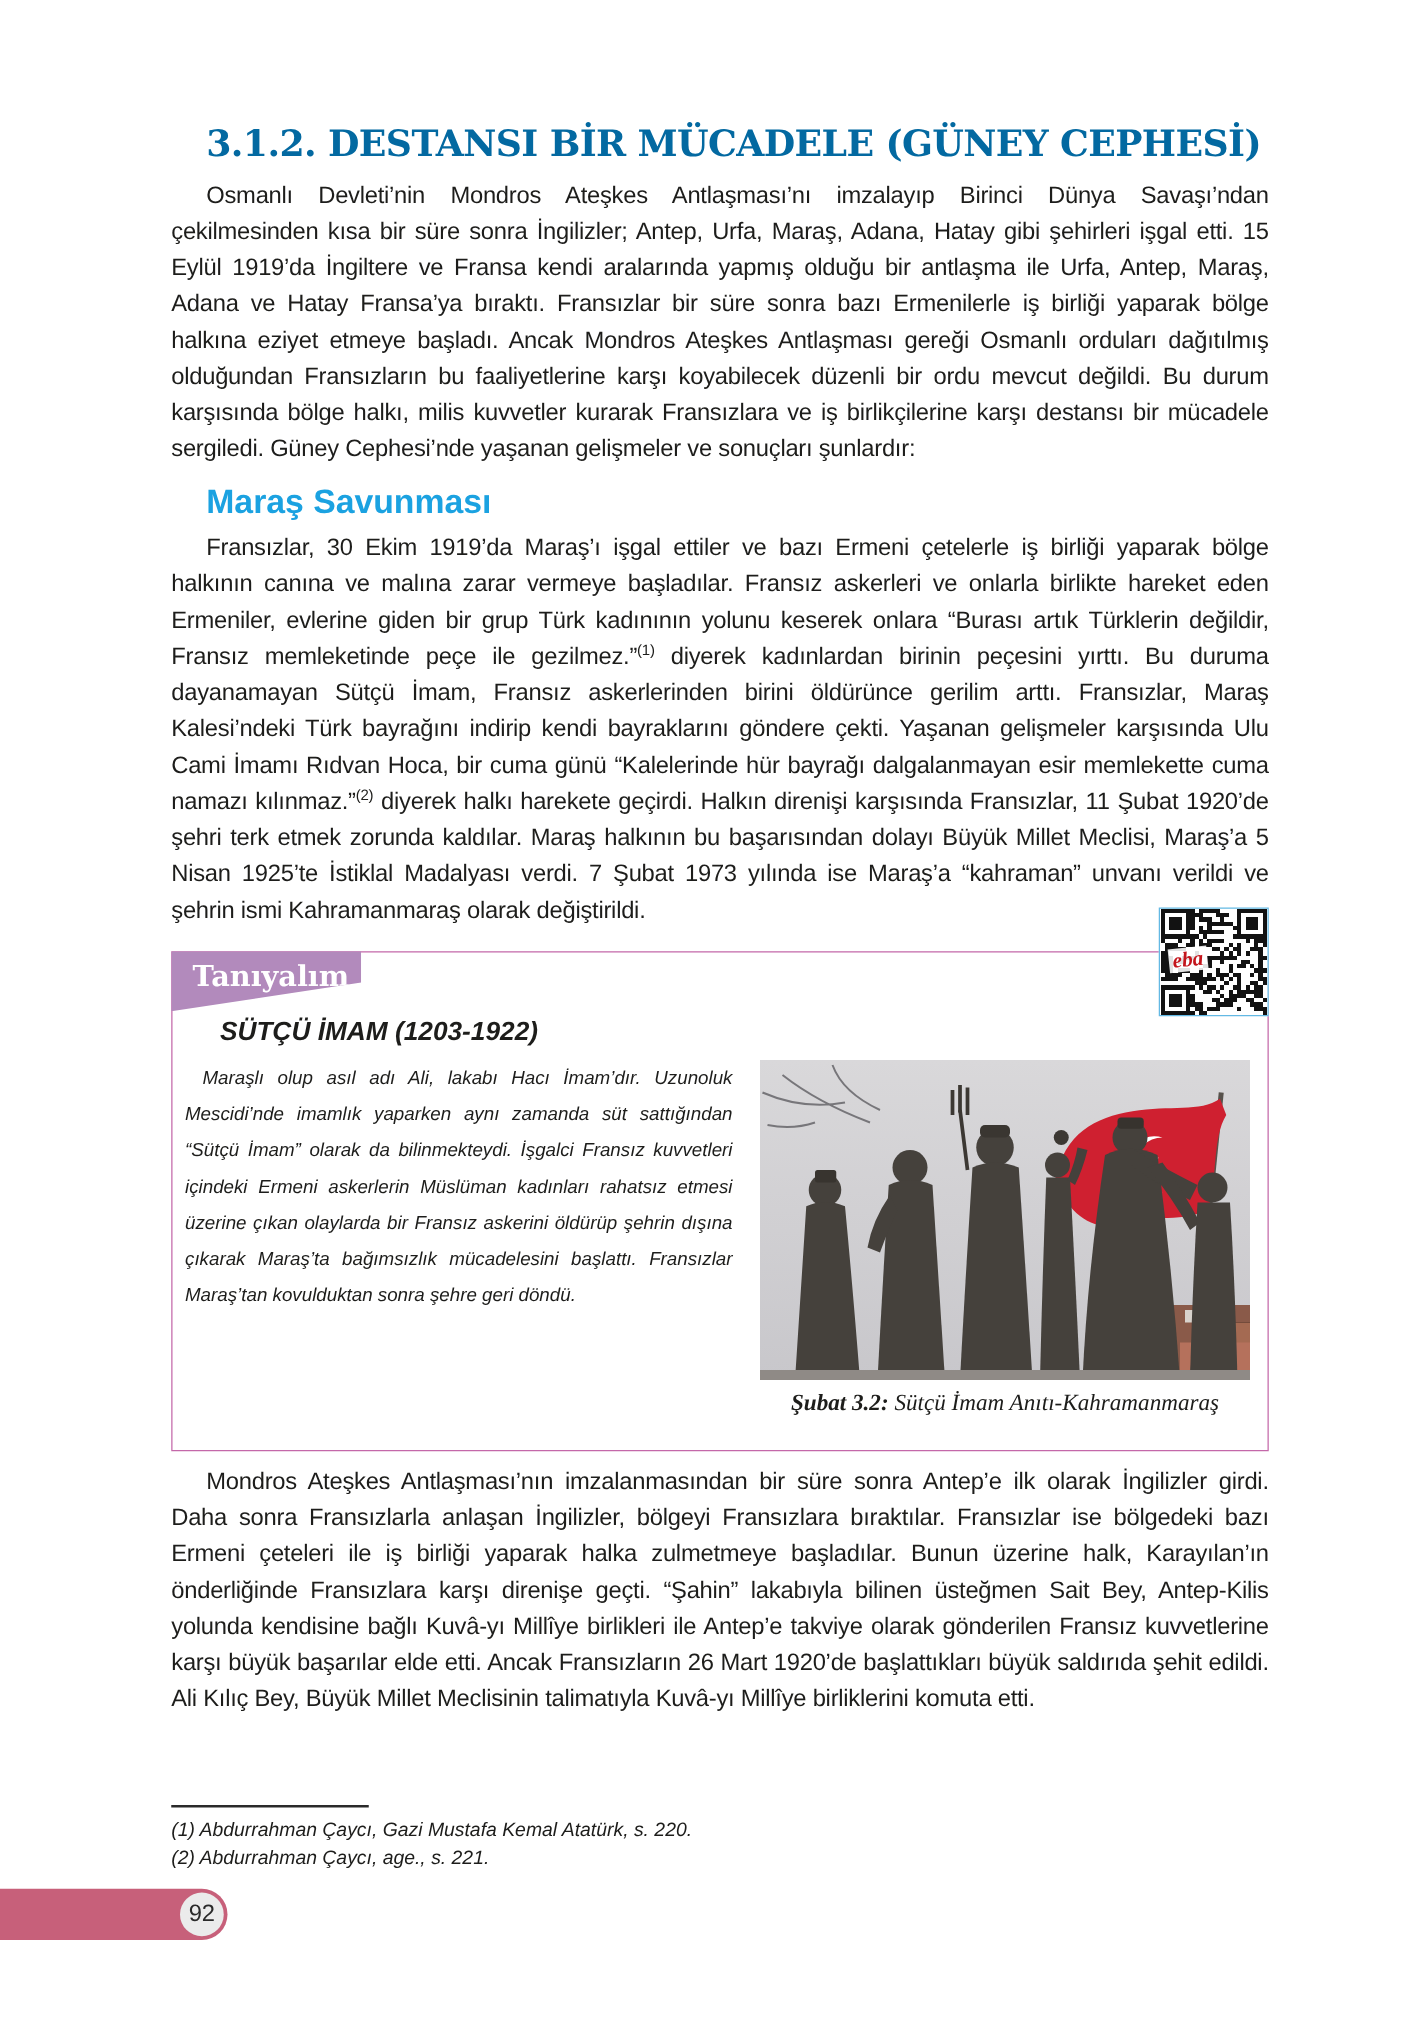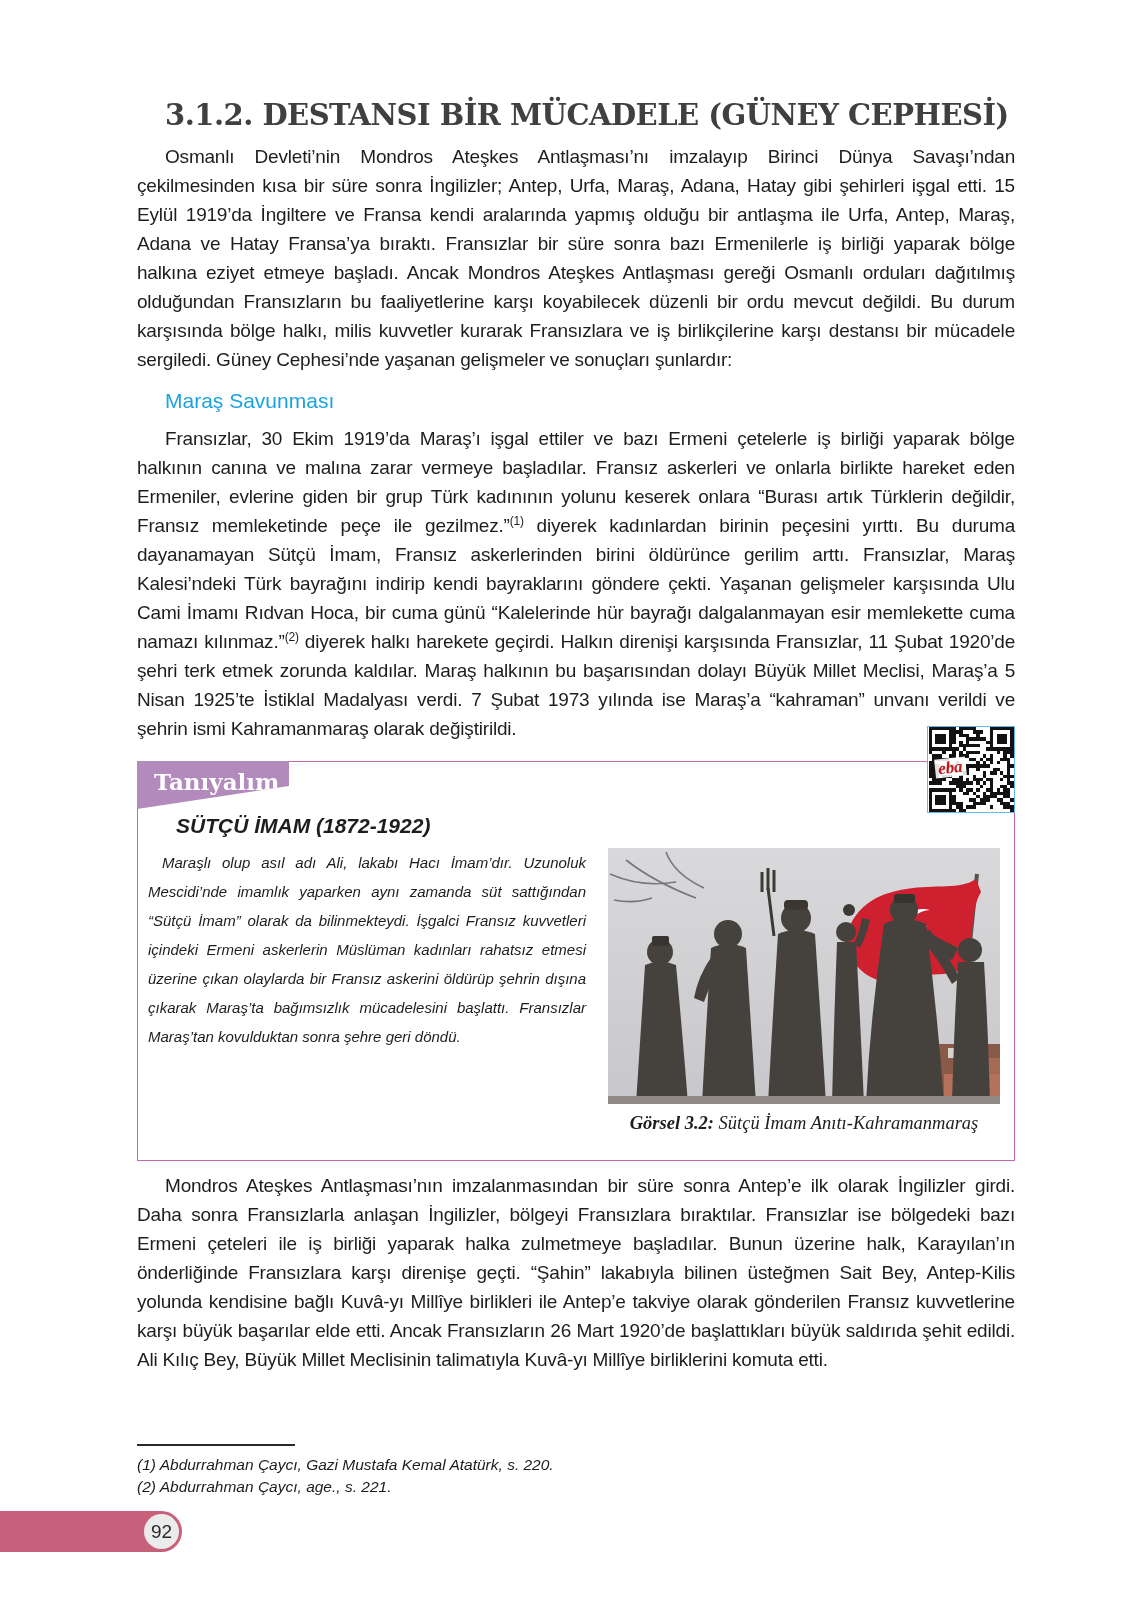--- a/index.html
+++ b/index.html
@@ -3,29 +3,29 @@
 <meta charset="utf-8">
 <style>
   html,body{margin:0;padding:0;background:#ffffff;}
   .page{
     position:relative;width:1133px;height:1615px;background:#ffffff;overflow:hidden;
     font-family:"Liberation Sans",sans-serif;color:#1d1d1b;
   }
   .content{position:absolute;left:137px;top:0;width:878px;padding-top:98px;}
   .sec-title{
     margin:0 0 0 28px;font-family:"DejaVu Serif",serif;font-weight:bold;
-    font-size:29px;line-height:34px;letter-spacing:-0.5px;color:#404040;
+    font-size:29px;line-height:34px;letter-spacing:-0.5px;color:#0369a1;
   }
   p.body{
     margin:10px 0 0 0;font-size:19px;line-height:29px;letter-spacing:-0.2px;
     text-align:justify;text-indent:28px;color:#1d1d1b;
   }
   p.body sup{font-size:12px;line-height:0;}
   h2.sub{
-    margin:14px 0 0 28px;font-size:21px;line-height:26px;font-weight:normal;color:#1BA2E1;
+    margin:14px 0 0 28px;font-size:27px;line-height:26px;font-weight:bold;color:#1BA2E1;
   }
   
   .tbox{
     position:relative;margin-top:18px;height:400px;box-sizing:border-box;
     border:1px solid #C468A9;background:#ffffff;
   }
   .tab{
     position:absolute;left:-1px;top:-1px;width:152px;height:48px;background:#B28ABC;
     clip-path:polygon(0 0,100% 0,100% 52%,0 100%);
   }
@@ -96,21 +96,21 @@
 
       <div class="qr">
         <svg id="qr-svg" viewBox="0 0 25 25" shape-rendering="crispEdges">
             <path fill="#121212" d="M0 0h1v1h-1zM1 0h1v1h-1zM2 0h1v1h-1zM3 0h1v1h-1zM4 0h1v1h-1zM5 0h1v1h-1zM6 0h1v1h-1zM7 0h1v1h-1zM9 0h1v1h-1zM10 0h1v1h-1zM11 0h1v1h-1zM12 0h1v1h-1zM13 0h1v1h-1zM18 0h1v1h-1zM19 0h1v1h-1zM20 0h1v1h-1zM21 0h1v1h-1zM22 0h1v1h-1zM23 0h1v1h-1zM24 0h1v1h-1zM0 1h1v1h-1zM6 1h1v1h-1zM7 1h1v1h-1zM8 1h1v1h-1zM9 1h1v1h-1zM13 1h1v1h-1zM14 1h1v1h-1zM15 1h1v1h-1zM18 1h1v1h-1zM24 1h1v1h-1zM0 2h1v1h-1zM2 2h1v1h-1zM3 2h1v1h-1zM4 2h1v1h-1zM6 2h1v1h-1zM7 2h1v1h-1zM9 2h1v1h-1zM10 2h1v1h-1zM11 2h1v1h-1zM14 2h1v1h-1zM18 2h1v1h-1zM20 2h1v1h-1zM21 2h1v1h-1zM22 2h1v1h-1zM24 2h1v1h-1zM0 3h1v1h-1zM2 3h1v1h-1zM3 3h1v1h-1zM4 3h1v1h-1zM6 3h1v1h-1zM7 3h1v1h-1zM11 3h1v1h-1zM12 3h1v1h-1zM13 3h1v1h-1zM14 3h1v1h-1zM15 3h1v1h-1zM16 3h1v1h-1zM18 3h1v1h-1zM20 3h1v1h-1zM21 3h1v1h-1zM22 3h1v1h-1zM24 3h1v1h-1zM0 4h1v1h-1zM2 4h1v1h-1zM3 4h1v1h-1zM4 4h1v1h-1zM6 4h1v1h-1zM7 4h1v1h-1zM9 4h1v1h-1zM11 4h1v1h-1zM17 4h1v1h-1zM18 4h1v1h-1zM20 4h1v1h-1zM21 4h1v1h-1zM22 4h1v1h-1zM24 4h1v1h-1zM0 5h1v1h-1zM6 5h1v1h-1zM9 5h1v1h-1zM10 5h1v1h-1zM11 5h1v1h-1zM12 5h1v1h-1zM13 5h1v1h-1zM14 5h1v1h-1zM18 5h1v1h-1zM24 5h1v1h-1zM0 6h1v1h-1zM1 6h1v1h-1zM2 6h1v1h-1zM3 6h1v1h-1zM4 6h1v1h-1zM5 6h1v1h-1zM6 6h1v1h-1zM7 6h1v1h-1zM8 6h1v1h-1zM10 6h1v1h-1zM17 6h1v1h-1zM18 6h1v1h-1zM19 6h1v1h-1zM20 6h1v1h-1zM21 6h1v1h-1zM22 6h1v1h-1zM23 6h1v1h-1zM24 6h1v1h-1zM0 7h1v1h-1zM4 7h1v1h-1zM7 7h1v1h-1zM9 7h1v1h-1zM11 7h1v1h-1zM12 7h1v1h-1zM13 7h1v1h-1zM14 7h1v1h-1zM20 7h1v1h-1zM22 7h1v1h-1zM23 7h1v1h-1zM24 7h1v1h-1zM1 8h1v1h-1zM2 8h1v1h-1zM3 8h1v1h-1zM6 8h1v1h-1zM7 8h1v1h-1zM9 8h1v1h-1zM10 8h1v1h-1zM11 8h1v1h-1zM16 8h1v1h-1zM18 8h1v1h-1zM22 8h1v1h-1zM24 8h1v1h-1zM1 9h1v1h-1zM2 9h1v1h-1zM3 9h1v1h-1zM4 9h1v1h-1zM5 9h1v1h-1zM12 9h1v1h-1zM13 9h1v1h-1zM15 9h1v1h-1zM17 9h1v1h-1zM18 9h1v1h-1zM21 9h1v1h-1zM22 9h1v1h-1zM23 9h1v1h-1zM0 10h1v1h-1zM1 10h1v1h-1zM8 10h1v1h-1zM14 10h1v1h-1zM16 10h1v1h-1zM18 10h1v1h-1zM20 10h1v1h-1zM23 10h1v1h-1zM0 11h1v1h-1zM1 11h1v1h-1zM2 11h1v1h-1zM5 11h1v1h-1zM6 11h1v1h-1zM7 11h1v1h-1zM11 11h1v1h-1zM12 11h1v1h-1zM13 11h1v1h-1zM14 11h1v1h-1zM15 11h1v1h-1zM16 11h1v1h-1zM17 11h1v1h-1zM23 11h1v1h-1zM24 11h1v1h-1zM0 12h1v1h-1zM1 12h1v1h-1zM2 12h1v1h-1zM4 12h1v1h-1zM5 12h1v1h-1zM11 12h1v1h-1zM14 12h1v1h-1zM19 12h1v1h-1zM20 12h1v1h-1zM23 12h1v1h-1zM0 13h1v1h-1zM1 13h1v1h-1zM2 13h1v1h-1zM10 13h1v1h-1zM11 13h1v1h-1zM16 13h1v1h-1zM18 13h1v1h-1zM19 13h1v1h-1zM21 13h1v1h-1zM23 13h1v1h-1zM0 14h1v1h-1zM1 14h1v1h-1zM2 14h1v1h-1zM4 14h1v1h-1zM5 14h1v1h-1zM6 14h1v1h-1zM9 14h1v1h-1zM13 14h1v1h-1zM16 14h1v1h-1zM22 14h1v1h-1zM23 14h1v1h-1zM24 14h1v1h-1zM1 15h1v1h-1zM2 15h1v1h-1zM3 15h1v1h-1zM4 15h1v1h-1zM7 15h1v1h-1zM8 15h1v1h-1zM9 15h1v1h-1zM11 15h1v1h-1zM13 15h1v1h-1zM14 15h1v1h-1zM15 15h1v1h-1zM17 15h1v1h-1zM18 15h1v1h-1zM21 15h1v1h-1zM23 15h1v1h-1zM0 16h1v1h-1zM1 16h1v1h-1zM2 16h1v1h-1zM3 16h1v1h-1zM6 16h1v1h-1zM7 16h1v1h-1zM8 16h1v1h-1zM9 16h1v1h-1zM10 16h1v1h-1zM11 16h1v1h-1zM12 16h1v1h-1zM14 16h1v1h-1zM16 16h1v1h-1zM18 16h1v1h-1zM23 16h1v1h-1zM24 16h1v1h-1zM8 17h1v1h-1zM9 17h1v1h-1zM10 17h1v1h-1zM15 17h1v1h-1zM18 17h1v1h-1zM21 17h1v1h-1zM22 17h1v1h-1zM24 17h1v1h-1zM0 18h1v1h-1zM1 18h1v1h-1zM2 18h1v1h-1zM3 18h1v1h-1zM4 18h1v1h-1zM5 18h1v1h-1zM6 18h1v1h-1zM7 18h1v1h-1zM9 18h1v1h-1zM11 18h1v1h-1zM12 18h1v1h-1zM14 18h1v1h-1zM17 18h1v1h-1zM18 18h1v1h-1zM20 18h1v1h-1zM22 18h1v1h-1zM23 18h1v1h-1zM0 19h1v1h-1zM6 19h1v1h-1zM10 19h1v1h-1zM11 19h1v1h-1zM13 19h1v1h-1zM16 19h1v1h-1zM18 19h1v1h-1zM19 19h1v1h-1zM20 19h1v1h-1zM21 19h1v1h-1zM22 19h1v1h-1zM23 19h1v1h-1zM0 20h1v1h-1zM2 20h1v1h-1zM3 20h1v1h-1zM4 20h1v1h-1zM6 20h1v1h-1zM7 20h1v1h-1zM14 20h1v1h-1zM16 20h1v1h-1zM17 20h1v1h-1zM18 20h1v1h-1zM19 20h1v1h-1zM22 20h1v1h-1zM23 20h1v1h-1zM0 21h1v1h-1zM2 21h1v1h-1zM3 21h1v1h-1zM4 21h1v1h-1zM6 21h1v1h-1zM7 21h1v1h-1zM12 21h1v1h-1zM13 21h1v1h-1zM15 21h1v1h-1zM16 21h1v1h-1zM17 21h1v1h-1zM20 21h1v1h-1zM21 21h1v1h-1zM24 21h1v1h-1zM0 22h1v1h-1zM2 22h1v1h-1zM3 22h1v1h-1zM4 22h1v1h-1zM6 22h1v1h-1zM7 22h1v1h-1zM8 22h1v1h-1zM9 22h1v1h-1zM13 22h1v1h-1zM14 22h1v1h-1zM15 22h1v1h-1zM16 22h1v1h-1zM21 22h1v1h-1zM22 22h1v1h-1zM23 22h1v1h-1zM0 23h1v1h-1zM6 23h1v1h-1zM8 23h1v1h-1zM9 23h1v1h-1zM11 23h1v1h-1zM12 23h1v1h-1zM13 23h1v1h-1zM18 23h1v1h-1zM22 23h1v1h-1zM23 23h1v1h-1zM24 23h1v1h-1zM0 24h1v1h-1zM1 24h1v1h-1zM2 24h1v1h-1zM3 24h1v1h-1zM4 24h1v1h-1zM5 24h1v1h-1zM6 24h1v1h-1zM7 24h1v1h-1zM9 24h1v1h-1zM10 24h1v1h-1zM24 24h1v1h-1z"></path>
           </svg>
         <span class="eba">eba</span>
       </div>
 
       <div class="tbox-inner">
         <div class="tcol-text">
-          <h3 class="tbox-heading">SÜTÇÜ İMAM (1872-1922)</h3>
+          <h3 class="tbox-heading">SÜTÇÜ İMAM (1203-1922)</h3>
           <p class="tbox-body">Maraşlı olup asıl adı Ali, lakabı Hacı İmam’dır. Uzunoluk Mescidi’nde imamlık yaparken aynı zamanda süt sattığından “Sütçü İmam” olarak da bilinmekteydi. İşgalci Fransız kuvvetleri içindeki Ermeni askerlerin Müslüman kadınları rahatsız etmesi üzerine çıkan olaylarda bir Fransız askerini öldürüp şehrin dışına çıkarak Maraş’ta bağımsızlık mücadelesini başlattı. Fransızlar Maraş’tan kovulduktan sonra şehre geri döndü.</p>
         </div>
 
         <div class="tcol-photo">
           <svg class="photo" viewBox="0 0 392 256">
             <defs>
               <linearGradient id="sky" x1="0" y1="0" x2="0" y2="1">
                 <stop offset="0" stop-color="#d9d8da"></stop>
                   <stop offset="1" stop-color="#c8c7cb"></stop>
               </linearGradient>
@@ -159,21 +159,21 @@
               <circle cx="296" cy="62" r="14"></circle>
               <rect x="286" y="46" width="21" height="9" rx="3" fill="#37332e"></rect>
               <path d="M276,76 Q262,170 258,256 L336,256 Q330,170 318,76 Q296,66 276,76 Z"></path>
               <path d="M292,80 Q310,96 344,112 L350,100 Q318,84 300,72 Z"></path>
               <path d="M310,86 Q330,110 344,136 L352,130 Q338,104 322,82 Z"></path>
               <circle cx="362" cy="102" r="12"></circle>
               <path d="M350,114 Q346,180 344,256 L382,256 Q380,178 376,114 Z"></path>
             </g>
             <rect x="0" y="248" width="392" height="8" fill="#8f8a86"></rect>
           </svg>
-          <div class="caption"><span class="cap-label">Görsel 3.2:</span><span> Sütçü İmam Anıtı-Kahramanmaraş</span></div>
+          <div class="caption"><span class="cap-label">Şubat 3.2:</span><span> Sütçü İmam Anıtı-Kahramanmaraş</span></div>
         </div>
       </div>
     </div>
 
 
     <p class="body">Mondros Ateşkes Antlaşması’nın imzalanmasından bir süre sonra Antep’e ilk olarak İngilizler girdi. Daha sonra Fransızlarla anlaşan İngilizler, bölgeyi Fransızlara bıraktılar. Fransızlar ise bölgedeki bazı Ermeni çeteleri ile iş birliği yaparak halka zulmetmeye başladılar. Bunun üzerine halk, Karayılan’ın önderliğinde Fransızlara karşı direnişe geçti. “Şahin” lakabıyla bilinen üsteğmen Sait Bey, Antep-Kilis yolunda kendisine bağlı Kuvâ-yı Millîye birlikleri ile Antep’e takviye olarak gönderilen Fransız kuvvetlerine karşı büyük başarılar elde etti. Ancak Fransızların 26 Mart 1920’de başlattıkları büyük saldırıda şehit edildi. Ali Kılıç Bey, Büyük Millet Meclisinin talimatıyla Kuvâ-yı Millîye birliklerini komuta etti.</p>
   </div>
 
   <div class="footnotes">
     <div class="fn-rule"></div>

